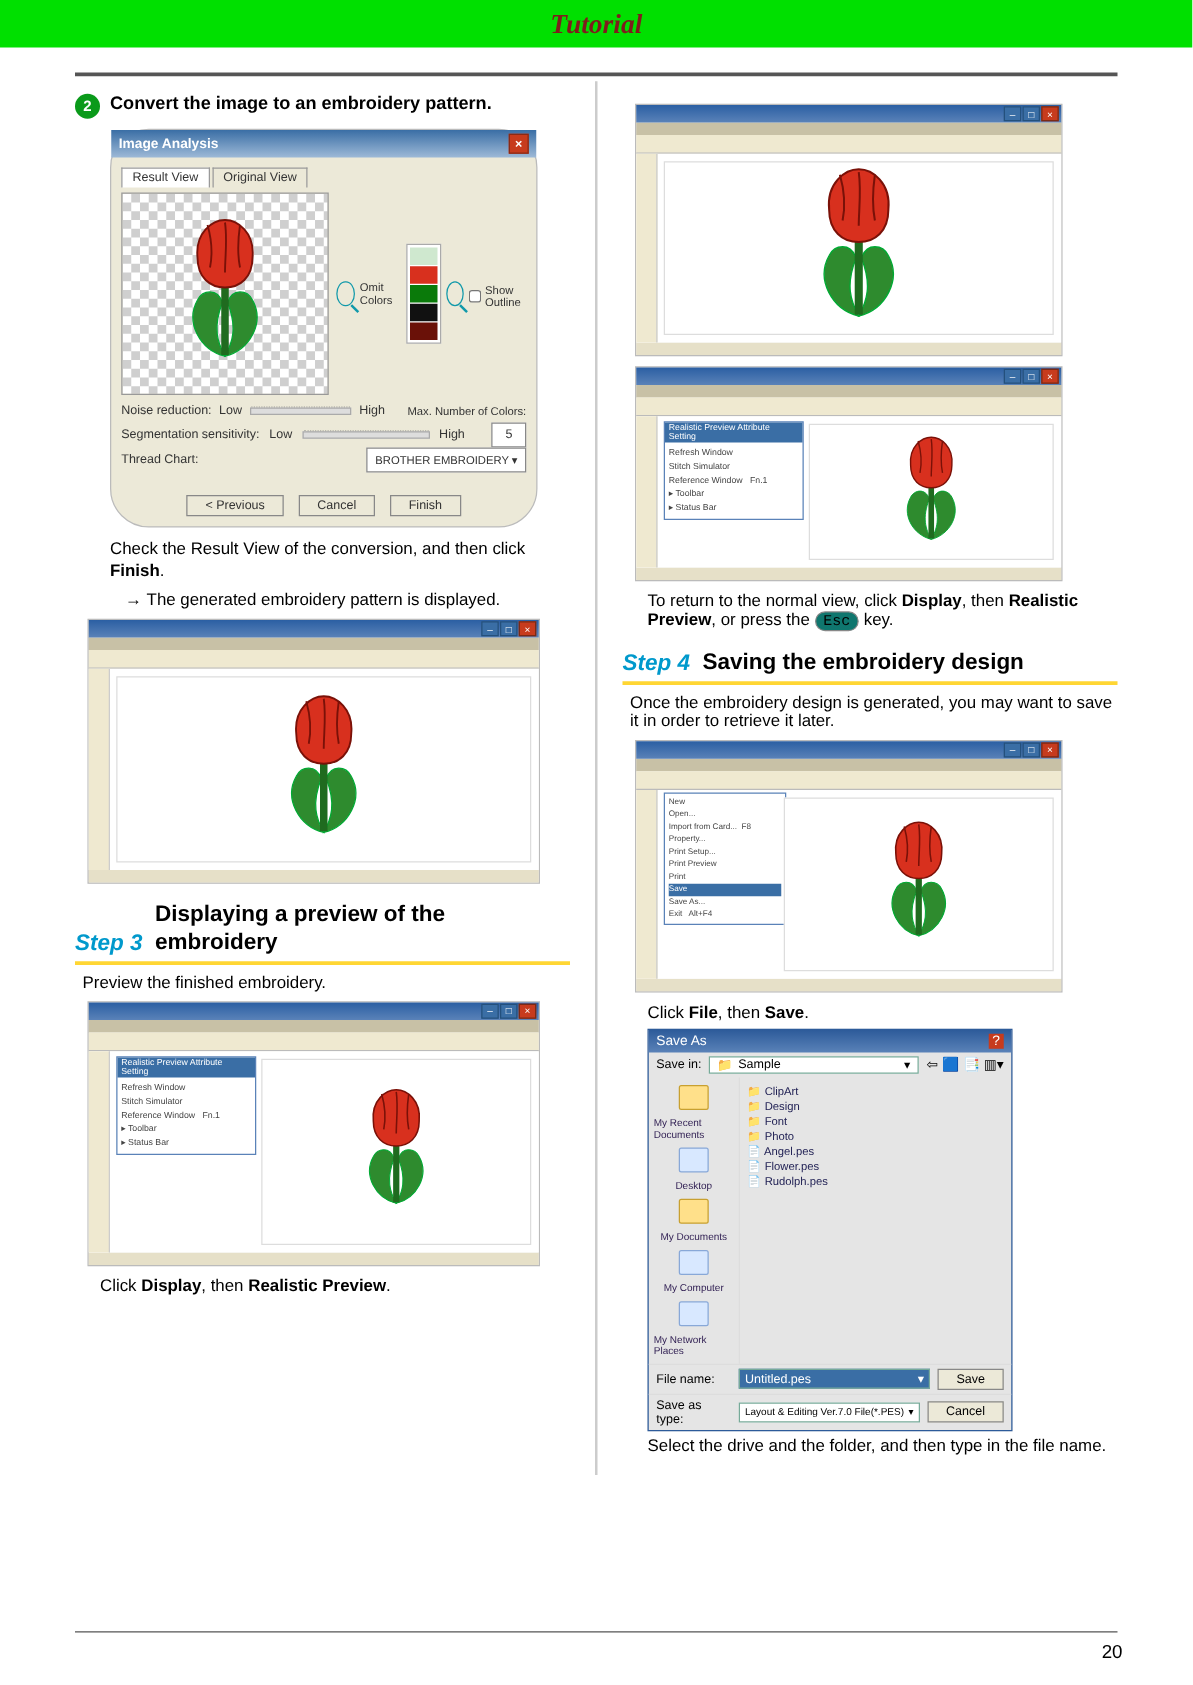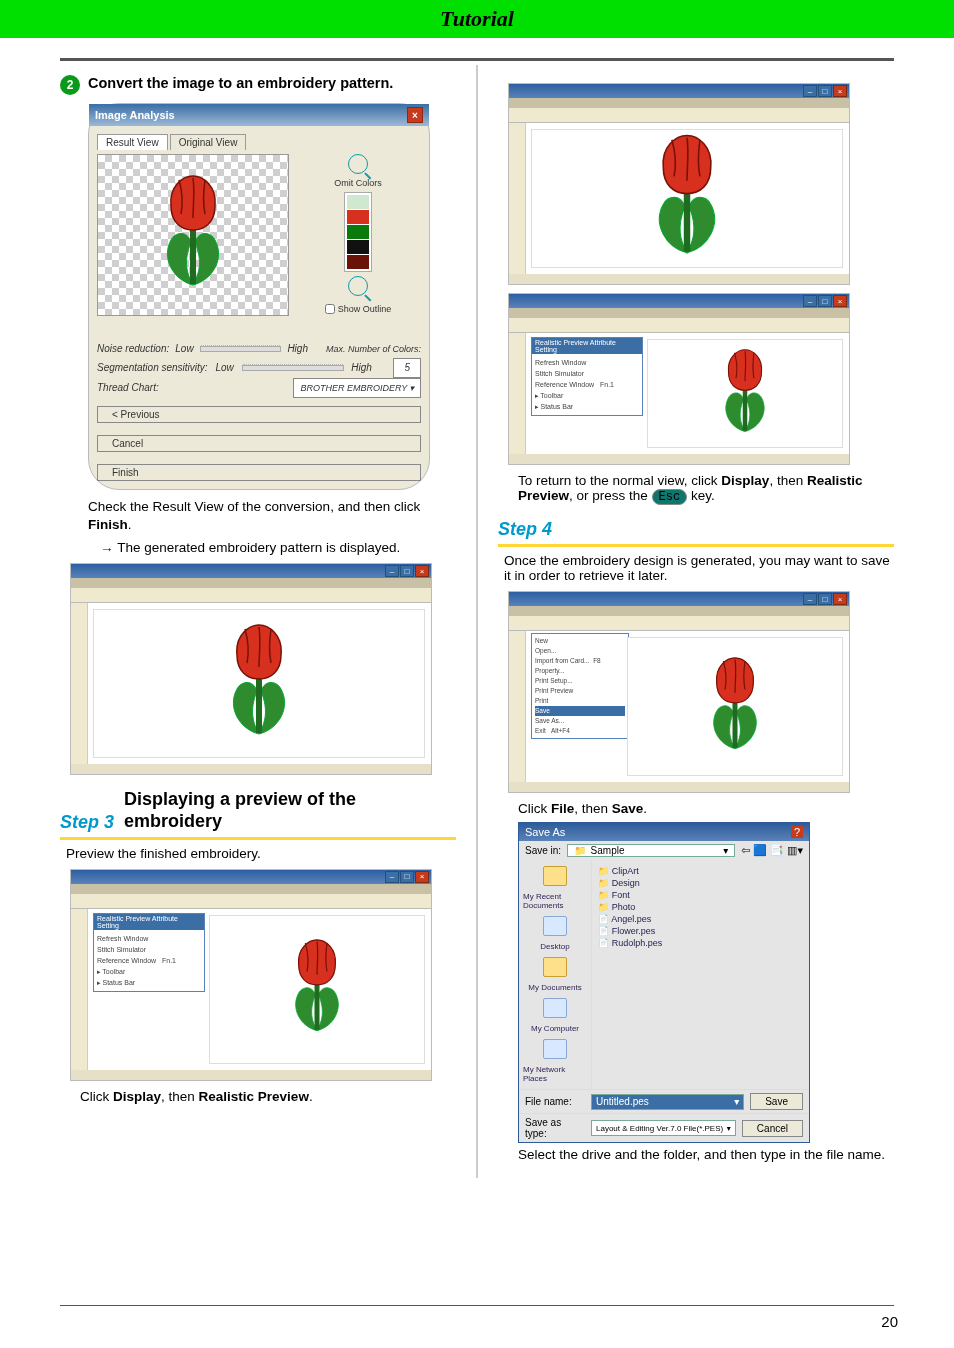--- a/index.html
+++ b/index.html
@@ -1,17 +1,17 @@
 <!DOCTYPE html>
 <html><head>
 <meta charset="utf-8">
 <style>
   html,body{margin:0;padding:0;background:#fff;font-family:Arial,Helvetica,sans-serif;font-size:13px;color:#000;}
   .page{width:954px;margin:0 auto;position:relative;min-height:1348px;box-sizing:border-box;}
-  .top-banner{background:#00e000;color:#000000;text-align:center;font-family:"Times New Roman",serif;font-style:italic;font-size:22px;font-weight:bold;padding:6px 0;}
+  .top-banner{background:#00e000;color:#7f1d1d;text-align:center;font-family:"Times New Roman",serif;font-style:italic;font-size:22px;font-weight:bold;padding:6px 0;}
   .top-rule{height:3px;background:#555;margin:20px 60px 4px 60px;}
   .columns{display:flex;padding:0 60px;}
   .col{flex:1;min-width:0;padding:10px 0;}
   .col-left{padding-right:20px;}
   .col-right{padding-left:20px;}
   .gutter{width:2px;background:#ccc;}
   .num-bullet{display:inline-flex;width:20px;height:20px;border-radius:50%;background:#0a9a1a;color:#fff;font-size:12px;font-weight:bold;align-items:center;justify-content:center;vertical-align:top;margin-right:8px;}
   .lead-row{display:flex;align-items:flex-start;margin-bottom:6px;}
   .lead-row .txt{flex:1;font-weight:bold;font-size:14.5px;text-align:justify;}
   .figure{border:1px solid #bbb;background:#f4f4f4;display:block;margin:8px 0 8px 28px;}
@@ -20,30 +20,30 @@
   .figR{width:340px;height:170px;}
   .dlg-title{background:linear-gradient(#3a6ea5,#9db9d7);color:#fff;font-size:11px;font-weight:bold;padding:3px 6px;display:flex;justify-content:space-between;align-items:center;}
   .dlg-close{width:14px;height:14px;background:#c73b1d;color:#fff;display:inline-flex;align-items:center;justify-content:center;font-size:10px;border:1px solid #8a2a15;}
   .dlg-body{padding:8px;font-size:10px;color:#333;}
   .tabs{display:flex;gap:2px;margin-bottom:4px;}
   .tab{background:#fff;border:1px solid #9a9a9a;border-bottom:none;padding:2px 8px;font-size:10px;}
   .tab.inactive{background:#ece9d8;}
   .preview-row{display:flex;gap:6px;}
   .checker{width:190px;height:160px;position:relative;background:
     repeating-conic-gradient(#cfcfcf 0% 25%, #fff 0% 50%) 0 0/14px 14px;border:1px solid #999;display:flex;align-items:center;justify-content:center;}
-  .swatch-col{flex:1;display:flex;flex-direction:column;align-items:center;gap:4px;}
+  .swatch-col{flex:1;display:flex;flex-direction:row;align-items:center;gap:4px;}
   .mag{width:18px;height:18px;border:1.5px solid #19a;border-radius:50%;position:relative;}
   .mag:after{content:"";position:absolute;width:8px;height:1.5px;background:#19a;bottom:-3px;right:-5px;transform:rotate(45deg);}
   .swatches{display:flex;flex-direction:column;gap:1px;border:1px solid #aaa;padding:2px;background:#fff;}
   .sw{width:22px;height:14px;}
-  .sliders{margin-top:24px;font-size:10px;line-height:18px;font-style:italic;}
+  .sliders{margin-top:4px;font-size:10px;line-height:18px;}
   .sliders .row{display:flex;align-items:center;gap:6px;justify-content:space-between;}
   .slider-track{flex:1;height:4px;background:#ddd;position:relative;max-width:100px;border:1px solid #aaa;}
   .slider-track:before{content:"";position:absolute;inset:-2px 0;border-top:1px dotted #888;opacity:.5;}
-  .btnrow{display:flex;justify-content:center;gap:12px;margin-top:8px;flex-direction:column;}
+  .btnrow{display:flex;justify-content:center;gap:12px;margin-top:18px;}
   .btn{border:1px solid #888;background:#ece9d8;font-size:10px;padding:2px 14px;}
   p.body{margin:6px 0 6px 28px;font-size:13.5px;line-height:1.35;}
   p.body strong{font-weight:bold;}
   .arrow-item{margin:4px 0 0 40px;font-size:13.5px;text-indent:-14px;padding-left:14px;}
   .arrow{font-family:Arial;}
   .step-bar{margin:14px 0 4px 0;}
   .step-title{display:flex;align-items:flex-end;gap:10px;}
   .step-label{color:#0099cc;font-style:italic;font-weight:bold;font-size:18px;}
   .step-text{font-weight:bold;font-size:18px;flex:1;line-height:1.2;}
   .step-underline{height:3px;background:#ffd633;margin-top:4px;width:100%;}
@@ -282,20 +282,21 @@
         <div class="app-status"></div>
       </div>
 
       <p class="caption">
         <span>To return to the normal view, click </span><strong>Display</strong><span>, then </span><strong>Realistic Preview</strong><span>, or press the </span><span class="kbd">Esc</span><span> key.</span>
       </p>
 
       <div class="step-bar">
         <div class="step-title">
           <span class="step-label">Step 4</span>
+          <span class="step-text">Saving the embroidery design</span>
         </div>
         <div class="step-underline"></div>
       </div>
       <p class="intro">Once the embroidery design is generated, you may want to save it in order to retrieve it later.</p>
 
       <div class="figure figR app-win" style="margin-left:10px;height:200px;">
         <div class="app-top">
             <div class="app-btns">
               <span class="app-btn blue">–</span>
               <span class="app-btn blue">□</span>

